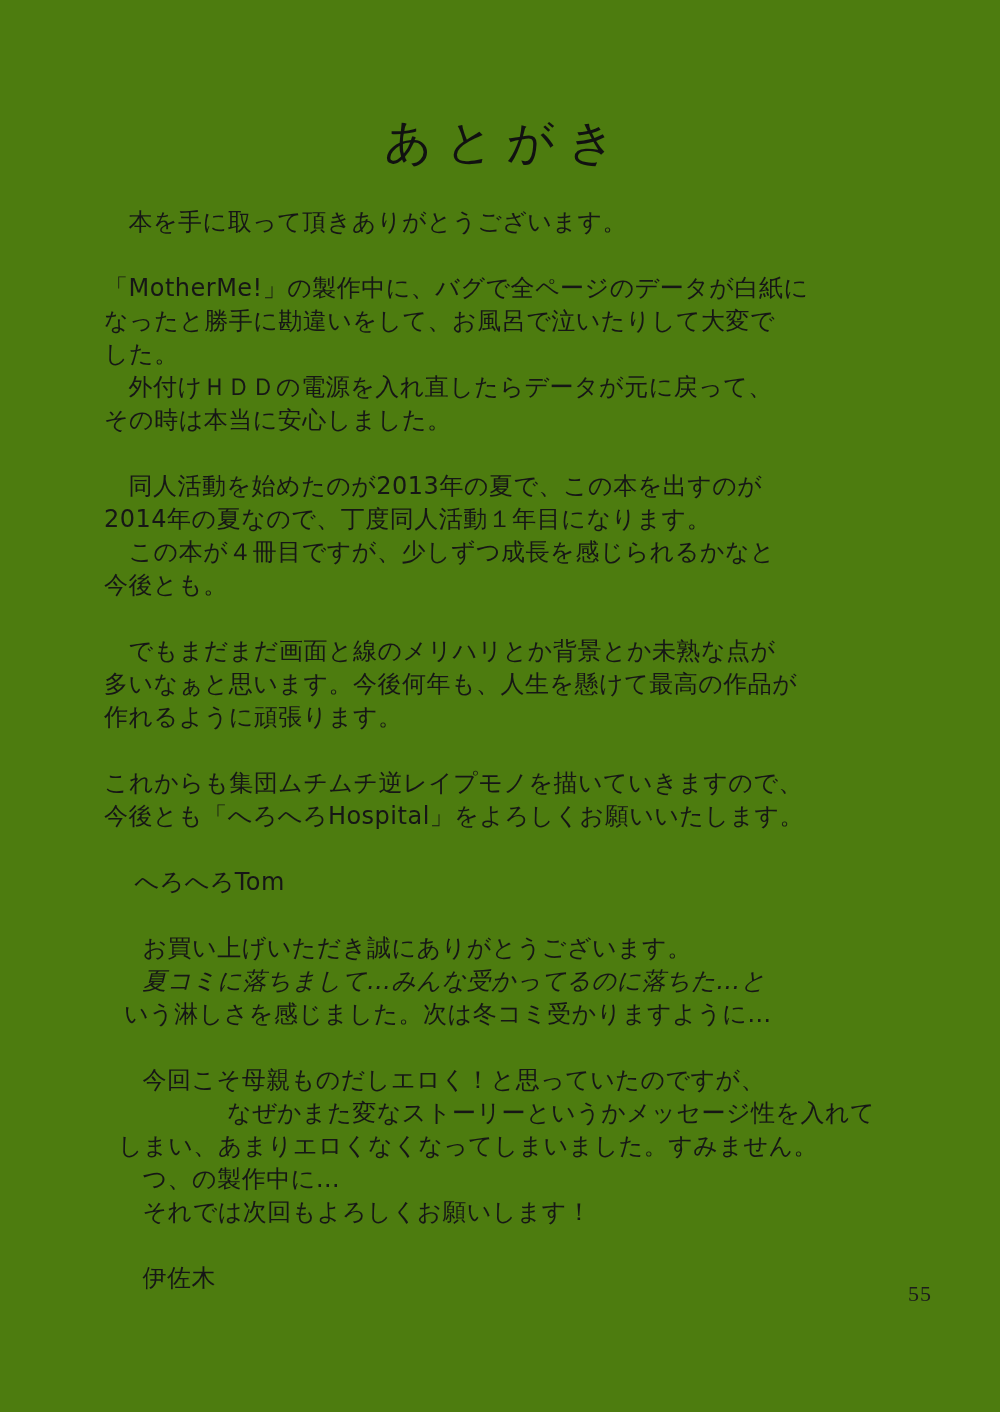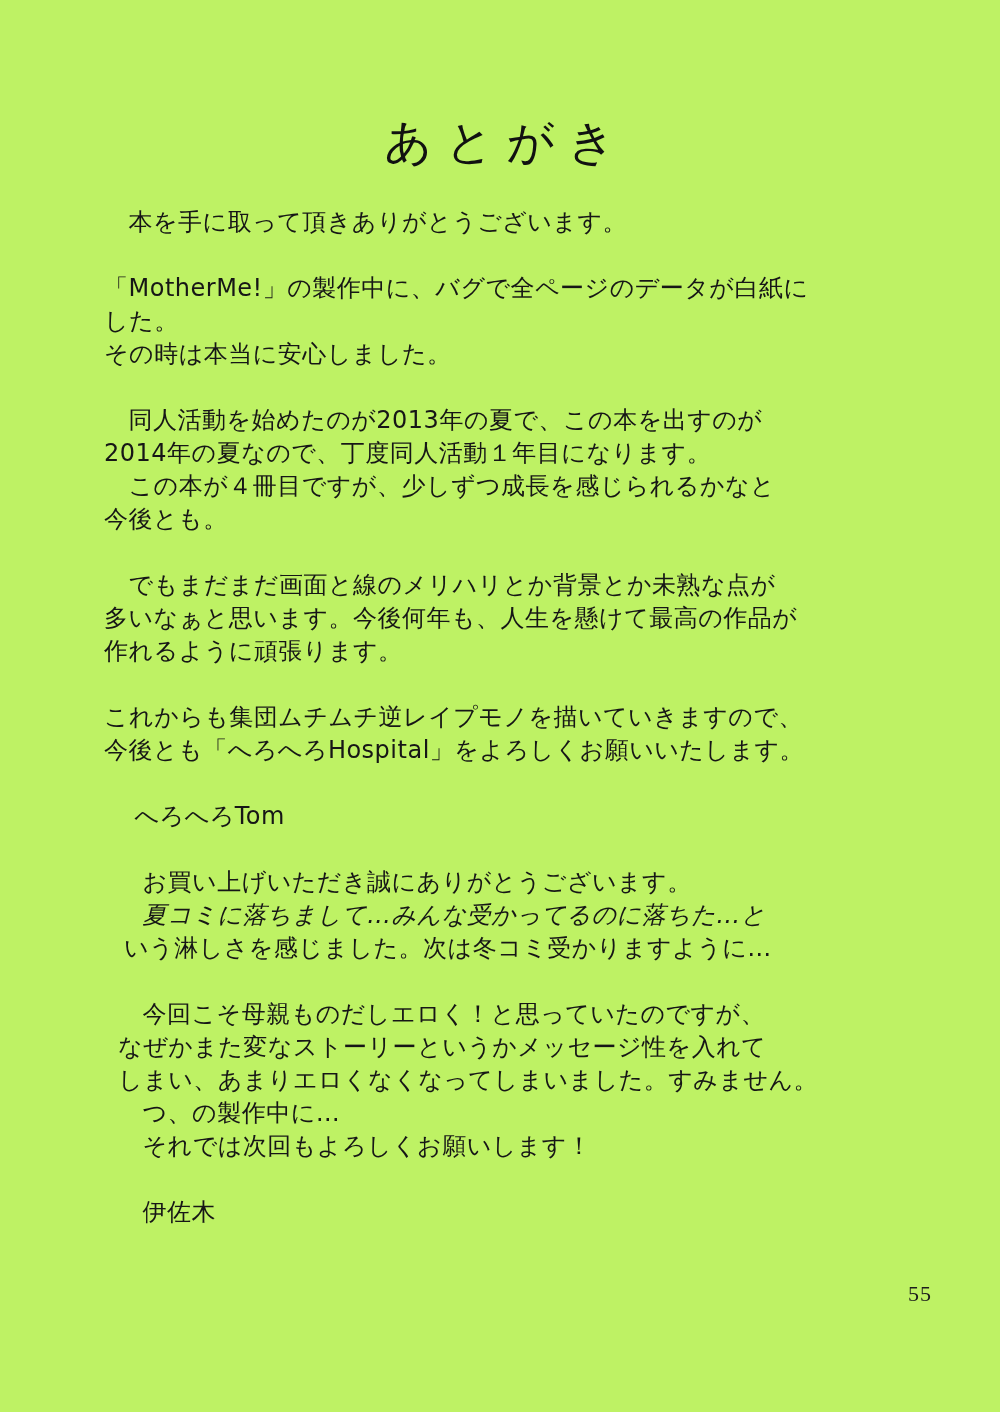--- a/index.html
+++ b/index.html
@@ -12,21 +12,21 @@
     background: #ffffff;
     font-family: "DejaVu Sans", sans-serif;
     overflow: hidden;
   }
   .page {
     position: absolute;
     left: 0;
     top: 0;
     width: 1000px;
     height: 1412px;
-    background: #bef264;
+    background: #4d7c0f;
     color: #141414;
   }
   .title {
     position: absolute;
     top: 116px;
     left: 0;
     width: 100%;
     margin: 0;
     text-align: center;
     font-size: 47px;
@@ -68,21 +68,23 @@
 </head>
 <body>
 
 <div class="page">
   <h1 class="title">あとがき</h1>
 
   <div class="body-text">
       <div class="line">　本を手に取って頂きありがとうございます。</div>
       <div class="line blank"></div>
       <div class="line">「MotherMe!」の製作中に、バグで全ページのデータが白紙に</div>
+      <div class="line">なったと勝手に勘違いをして、お風呂で泣いたりして大変で</div>
       <div class="line">した。</div>
+      <div class="line">　外付けＨＤＤの電源を入れ直したらデータが元に戻って、</div>
       <div class="line">その時は本当に安心しました。</div>
       <div class="line blank"></div>
       <div class="line">　同人活動を始めたのが2013年の夏で、この本を出すのが</div>
       <div class="line">2014年の夏なので、丁度同人活動１年目になります。</div>
       <div class="line">　この本が４冊目ですが、少しずつ成長を感じられるかなと</div>
       <div class="line">今後とも。</div>
       <div class="line blank"></div>
       <div class="line">　でもまだまだ画面と線のメリハリとか背景とか未熟な点が</div>
       <div class="line">多いなぁと思います。今後何年も、人生を懸けて最高の作品が</div>
       <div class="line">作れるように頑張ります。</div>
@@ -90,21 +92,21 @@
       <div class="line">これからも集団ムチムチ逆レイプモノを描いていきますので、</div>
       <div class="line">今後とも「へろへろHospital」をよろしくお願いいたします。</div>
       <div class="line blank"></div>
       <div class="line" style="margin-left: 6px;">　へろへろTom</div>
       <div class="line blank"></div>
       <div class="line" style="margin-left: 14px;">　お買い上げいただき誠にありがとうございます。</div>
       <div class="line" style="margin-left: 14px; font-style: italic;">　夏コミに落ちまして…みんな受かってるのに落ちた…と</div>
       <div class="line" style="margin-left: 20px;">いう淋しさを感じました。次は冬コミ受かりますように…</div>
       <div class="line blank"></div>
       <div class="line" style="margin-left: 14px;">　今回こそ母親ものだしエロく！と思っていたのですが、</div>
-      <div class="line" style="margin-left: 14px;">なぜかまた変なストーリーというかメッセージ性を入れて</div>
+      <div class="line" style="margin-left: 14px; text-align: center;">なぜかまた変なストーリーというかメッセージ性を入れて</div>
       <div class="line" style="margin-left: 14px;">しまい、あまりエロくなくなってしまいました。すみません。</div>
       <div class="line" style="margin-left: 14px;">　つ、の製作中に…</div>
       <div class="line" style="margin-left: 14px;">　それでは次回もよろしくお願いします！</div>
       <div class="line blank"></div>
       <div class="line" style="margin-left: 14px;">　伊佐木</div>
     </div>
 
   <div class="page-number">55</div>
 </div>
 

